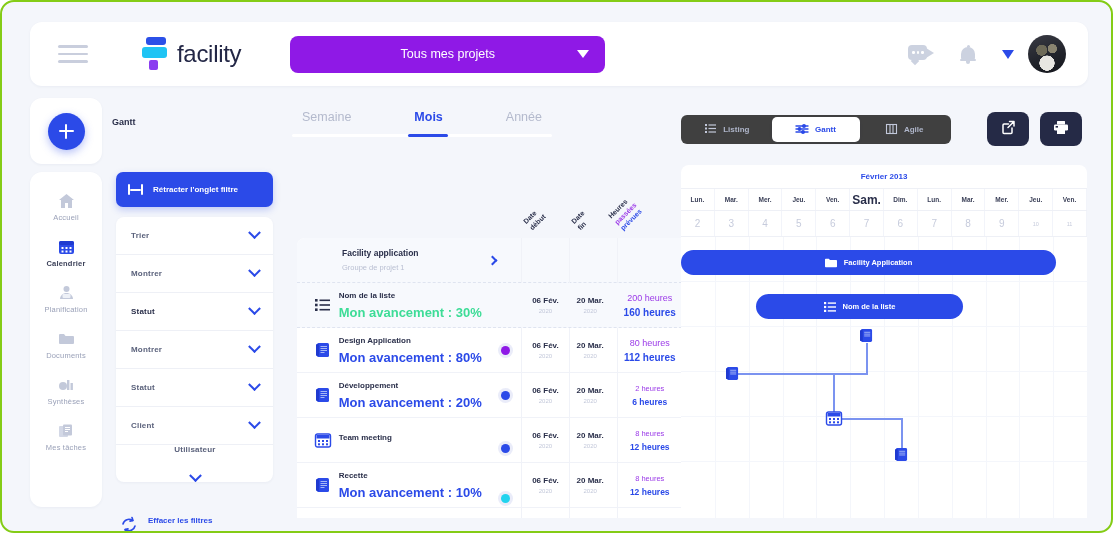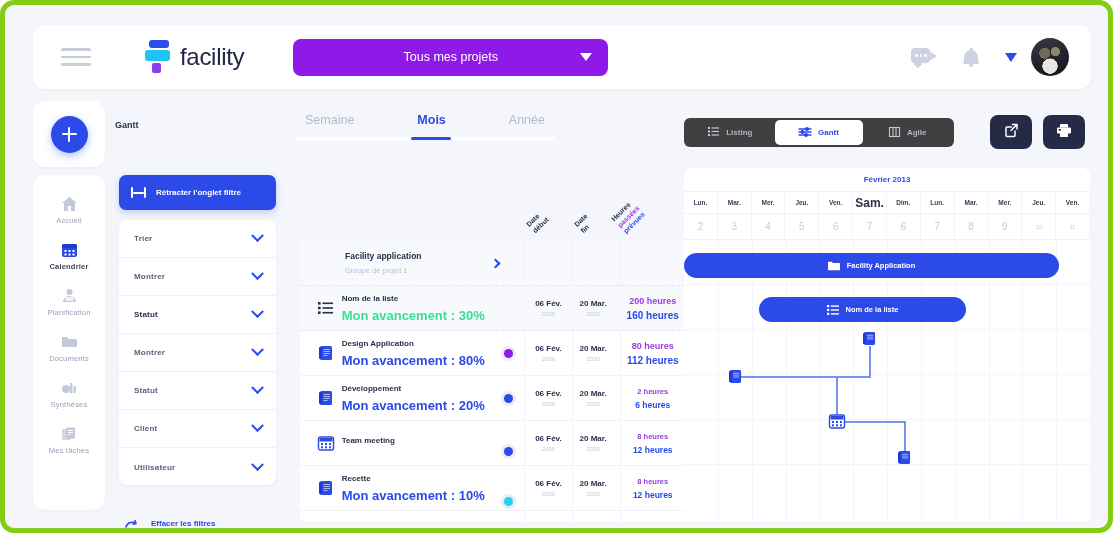--- a/index.html
+++ b/index.html
@@ -7,21 +7,21 @@
     width: 1113px; height: 533px;
     background: #ffffff;
     font-family: "Liberation Sans", sans-serif;
     overflow: hidden;
   }
   .app {
     position: relative;
     width: 1113px; height: 533px;
     background: #f4f6fb;
     border-radius: 14px;
-    border: 5px solid #84cc16;
+    border: 2px solid #84cc16;
     overflow: hidden;
   }
 
   
   .topbar {
     position: absolute; left: 28px; top: 20px;
     width: 1058px; height: 64px;
     background: #ffffff;
     border-radius: 12px;
     display: flex; align-items: center;
@@ -136,21 +136,21 @@
   .filters {
     position: absolute; left: 114px; top: 215px;
     width: 157px; height: 265px; background: #fff;
     border-radius: 8px; overflow: hidden;
     box-shadow: 0 1px 3px rgba(40,50,90,.05);
   }
   .frow {
     height: 38px; display: flex; align-items: center; justify-content: space-between;
     padding: 0 14px 0 15px; border-bottom: 1px solid #eef0f6; cursor: pointer;
   }
-  .frow:last-child { border-bottom: none; }
+  .frow:last-child { border-bottom: none; flex-direction: column; }
   .frow .lbl { font-size: 8px; color: #5b627c; font-weight: bold; letter-spacing: .2px; }
   .frow.strong .lbl { color: #2a2f4a; }
   .chev-d { width: 9px; height: 9px; border-right: 2px solid #2b4ae8;
     border-bottom: 2px solid #2b4ae8; transform: rotate(45deg) translate(-2px,-2px); }
 
   .clearf {
     position: absolute; left: 118px; top: 514px;
     display: flex; cursor: pointer;
   }
   .clearf .lbl { margin-left: 10px; font-size: 8px; color: #2b4ae8; font-weight: bold; }
@@ -223,21 +223,21 @@
   .trow .names { width: 160px; }
   .trow .n1 { font-size: 8px; font-weight: bold; color: #2a2f4a; }
   .trow .n2 { font-size: 13px; font-weight: bold; margin-top: 5px; }
   .trow .dot-c { width: 38px; display: flex; justify-content: center; }
   .dot { width: 9px; height: 9px; border-radius: 50%; }
   .dot.ring { box-shadow: 0 0 0 3px rgba(140,150,220,.18); }
   .trow .dcell { width: 48px; text-align: center; }
   .trow .d1 { font-size: 8px; font-weight: bold; color: #2a2f4a; }
   .trow .d2 { font-size: 6px; color: #c3c8da; margin-top: 3px; }
   .trow .hcell { width: 80px; text-align: center; }
-  .trow .h1 { font-size: 7.5px; font-weight: bold; color: #9b3ae8; }
+  .trow .h1 { font-size: 7.5px; font-weight: normal; color: #9b3ae8; }
   .trow .h2 { font-size: 8.5px; font-weight: bold; color: #2b4ae8; margin-top: 4px; }
   .trow .hcell.big .h1 { font-size: 9px; }
   .trow .hcell.big .h2 { font-size: 10px; }
   .vline { position: absolute; top: 0; bottom: 0; width: 1px; background: #f0f2f8; }
 
   
   .gantt {
     position: absolute; left: 679px; top: 163px;
     width: 406px; height: 353px; background: #fff;
     border-radius: 8px 8px 0 0; overflow: hidden;

